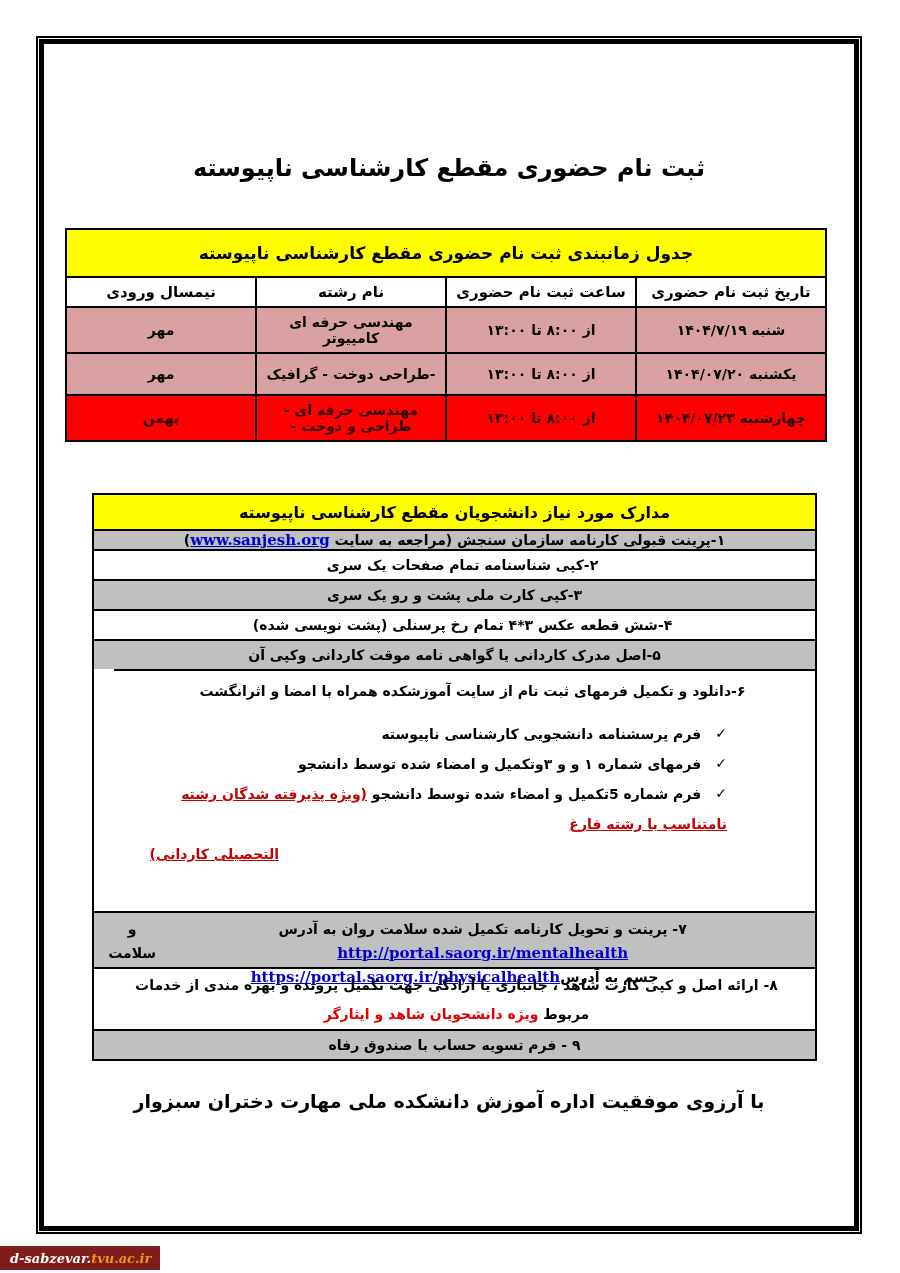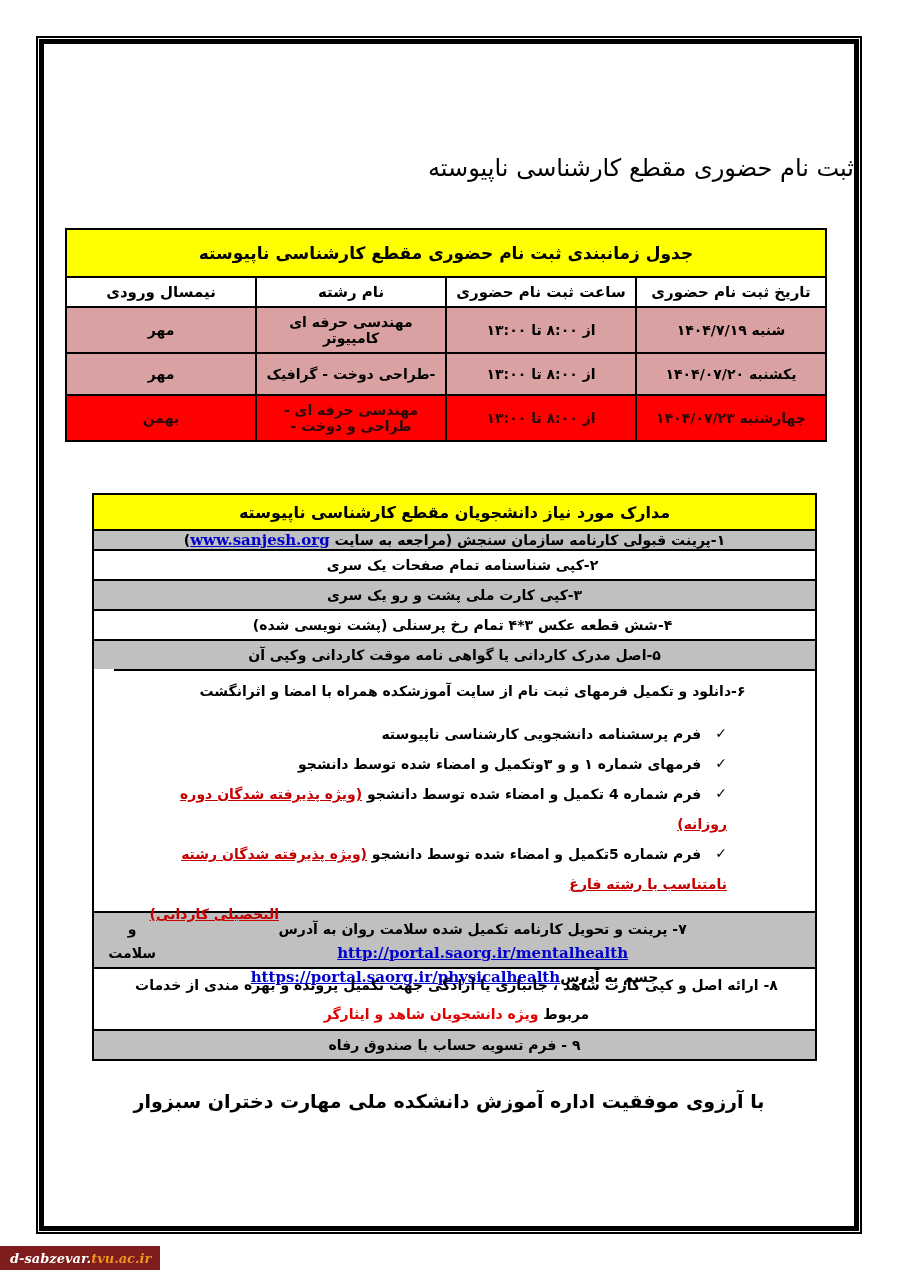--- a/index.html
+++ b/index.html
@@ -9,22 +9,22 @@
     overflow:hidden;
   }
   .frame{
     position:absolute;left:36px;top:36px;width:822px;height:1194px;
     border:2px solid #000;
   }
   .frame-inner{
     position:absolute;inset:1px;border:5px solid #000;direction:rtl;
   }
   .page-title{
-    position:absolute;top:110px;left:0;right:0;
-    font-size:24px;font-weight:normal;color:#000;
+    position:absolute;top:110px;left:0;right:0;text-align:center;
+    font-size:24px;font-weight:bold;color:#000;
   }
   
   .sched{
     position:absolute;top:184px;left:21px;width:762px;
     border-collapse:collapse;table-layout:fixed;direction:rtl;
   }
   .sched td,.sched th{
     border:2px solid #000;text-align:center;vertical-align:middle;
     font-weight:bold;color:#000;padding:0 2px;box-sizing:border-box;
   }
@@ -130,21 +130,20 @@
       <div class="row w h30">۲-کپی شناسنامه تمام صفحات یک سری</div>
       <div class="row g h30">۳-کپی کارت ملی پشت و رو یک سری</div>
       <div class="row w h30">۴-شش قطعه عکس ۴‎*‎۳ تمام رخ پرسنلی (پشت نویسی شده)</div>
       <div class="row g h30">۵-اصل مدرک کاردانی یا گواهی نامه موقت کاردانی وکپی آن</div>
 
       <div class="row w item6">
         <div class="item6-head">۶-دانلود و تکمیل فرمهای ثبت نام از سایت آموزشکده همراه با امضا و اثرانگشت</div>
         <div class="checks">
           <div class="check-line"><span class="mark">✓</span><span>فرم پرسشنامه دانشجویی کارشناسی ناپیوسته</span></div>
           <div class="check-line"><span class="mark">✓</span><span>فرمهای شماره ۱ و  و ۳وتکمیل و امضاء شده توسط دانشجو</span></div>
-          <div class="check-line"><span class="mark">✓</span><span>فرم شماره 4 تکمیل و امضاء شده توسط دانشجو </span><span class="red-u">(ویژه پذیرفته شدگان دوره روزانه)</span></div>
           <div class="check-line"><span class="mark">✓</span><span>فرم شماره 5تکمیل و امضاء شده توسط دانشجو </span><span class="red-u">(ویژه پذیرفته شدگان رشته نامتناسب با رشته فارغ</span></div>
           <div class="check-wrap red-u">التحصیلی کاردانی)</div>
         </div>
       </div>
 
       <div class="row g item7">
         <div class="l7a">
           <span><span>۷- پرینت و تحویل کارنامه تکمیل شده سلامت روان به آدرس  </span><a class="doclink" href="#">http://portal.saorg.ir/mentalhealth</a></span>
           <span>و سلامت</span>
         </div>

